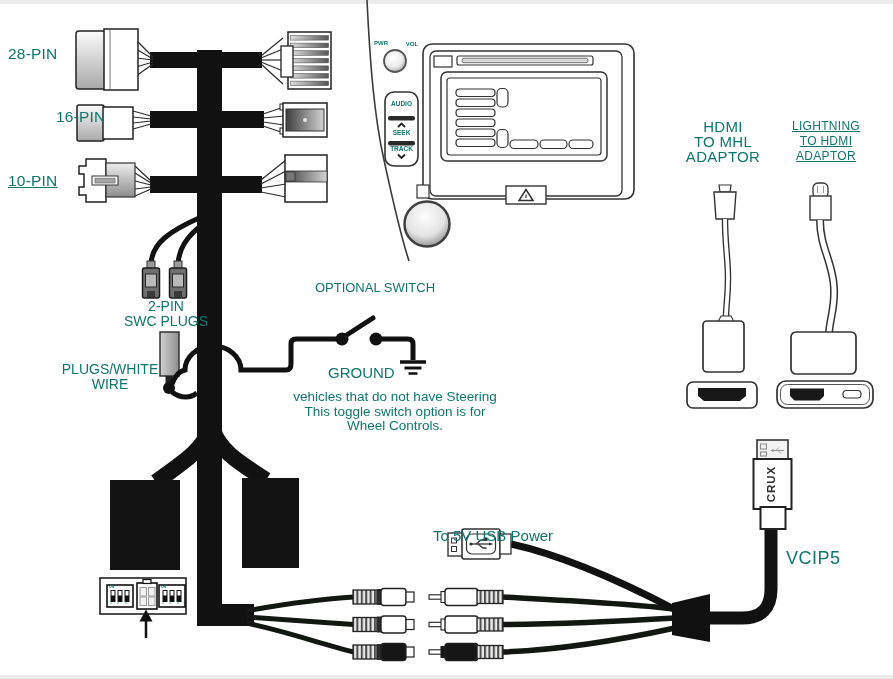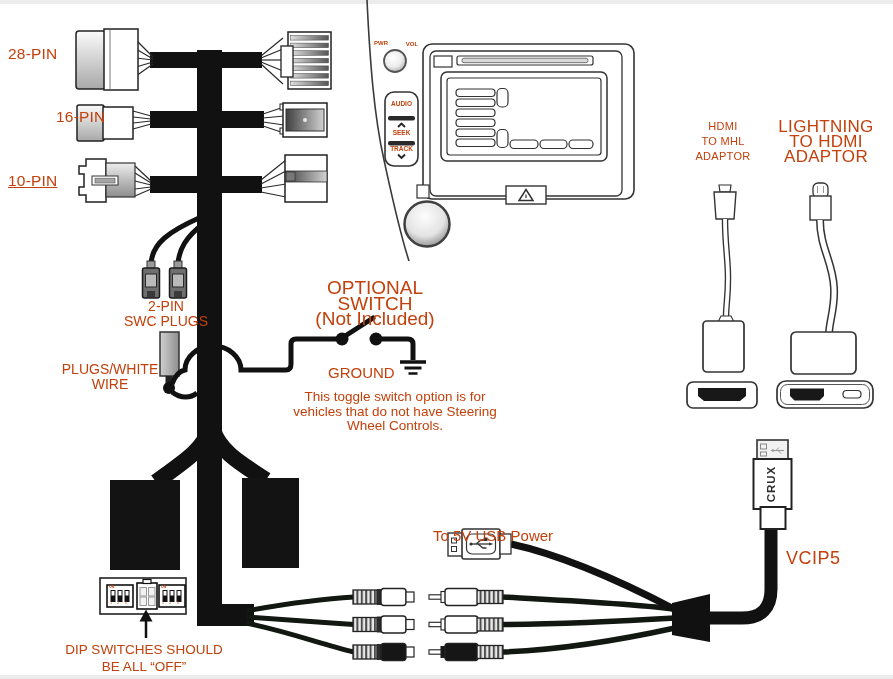--- a/index.html
+++ b/index.html
@@ -1,34 +1,34 @@
 <!DOCTYPE html>
 <html><head>
 <meta charset="utf-8">
 <style>
   html,body{margin:0;padding:0;background:#ffffff;}
   .stage{position:relative;width:893px;height:679px;background:#ffffff;overflow:hidden;
          font-family:"Liberation Sans",sans-serif;color:#1b1b1b;}
   .stage svg{position:absolute;left:0;top:0;}
-  .lbl{position:absolute;white-space:nowrap;color:#c2410c;}
+  .lbl{position:absolute;white-space:nowrap;color:#0f766e;}
   .c{text-align:center;white-space:normal;}
   .pin{font-size:15.5px;letter-spacing:.2px;}
   .lab-pin28{left:8px;top:45px;}
   .lab-pin16{left:8px;top:108px;margin-left:48px;}
   .lab-pin10{left:8px;top:172px;text-decoration:underline;}
   .swc{left:104px;top:299px;width:124px;font-size:14px;line-height:15px;text-align:center;}
   .orange{left:56px;top:362px;width:108px;font-size:14px;line-height:15px;}
-  .optional{left:291px;top:280px;width:168px;font-size:19px;line-height:15.5px;}
+  .optional{left:291px;top:280px;width:168px;font-size:13px;line-height:15.5px;}
   .groundlbl{left:328px;top:364px;width:74px;font-size:15px;text-align:left;}
   .togglenote{left:290px;top:390px;width:210px;font-size:13.5px;line-height:14.6px;}
   .usbpower{left:433px;top:527px;font-size:15px;}
   .dipnote{left:58px;top:642px;width:172px;font-size:13.5px;line-height:16.5px;}
   .vcip5{left:786px;top:548px;font-size:18px;letter-spacing:.5px;}
-  .hdmilbl{left:669px;top:119px;width:108px;font-size:11px;line-height:15.2px;letter-spacing:.3px;}
-  .lightlbl{left:772px;top:119px;width:108px;font-size:17px;line-height:15.2px;letter-spacing:.3px;}
+  .hdmilbl{left:669px;top:119px;width:108px;font-size:15px;line-height:15.2px;letter-spacing:.3px;}
+  .lightlbl{left:772px;top:119px;width:108px;font-size:12px;line-height:15.2px;letter-spacing:.3px;text-decoration:underline;}
   .tinyb{font-weight:bold;}
   .pwr{left:370px;top:40px;width:22px;font-size:6px;text-align:center;}
   .vol{left:401px;top:41px;width:22px;font-size:6px;text-align:center;}
   .audio{left:386px;top:100px;width:31px;font-size:6.5px;text-align:center;}
   .seek{left:386px;top:129px;width:31px;font-size:6.5px;text-align:center;}
   .track{left:386px;top:145px;width:31px;font-size:6.5px;text-align:center;}
   .crux{left:744px;top:477px;width:56px;height:14px;font-size:11.5px;font-weight:bold;
         letter-spacing:1px;transform:rotate(-90deg);text-align:center;color:#2e2e2e;}
   .dipon{font-size:3.5px;font-weight:bold;}
   .dipon1{left:109px;top:585px;}
@@ -373,37 +373,32 @@
   <div>SWC PLUGS</div>
 </div>
 
 <div class="lbl c orange">
   <div>PLUGS/WHITE</div>
   <div>WIRE</div>
 </div>
 
 <div class="lbl c optional">
   <div>OPTIONAL SWITCH</div>
-  <div>(Not Included)</div>
 </div>
 
 <div class="lbl groundlbl">GROUND</div>
 
 <div class="lbl c togglenote">
+  <div>vehicles that do not have Steering</div>
   <div>This toggle switch option is for</div>
-  <div>vehicles that do not have Steering</div>
   <div>Wheel Controls.</div>
 </div>
 
 <div class="lbl usbpower">To 5V USB Power</div>
 
-<div class="lbl c dipnote">
-  <div>DIP SWITCHES SHOULD</div>
-  <div>BE ALL “OFF”</div>
-</div>
 
 <div class="lbl vcip5">VCIP5</div>
 <div class="lbl crux">CRUX</div>
 
 <div class="lbl c hdmilbl">
   <div>HDMI</div>
   <div>TO MHL</div>
   <div>ADAPTOR</div>
 </div>
 

